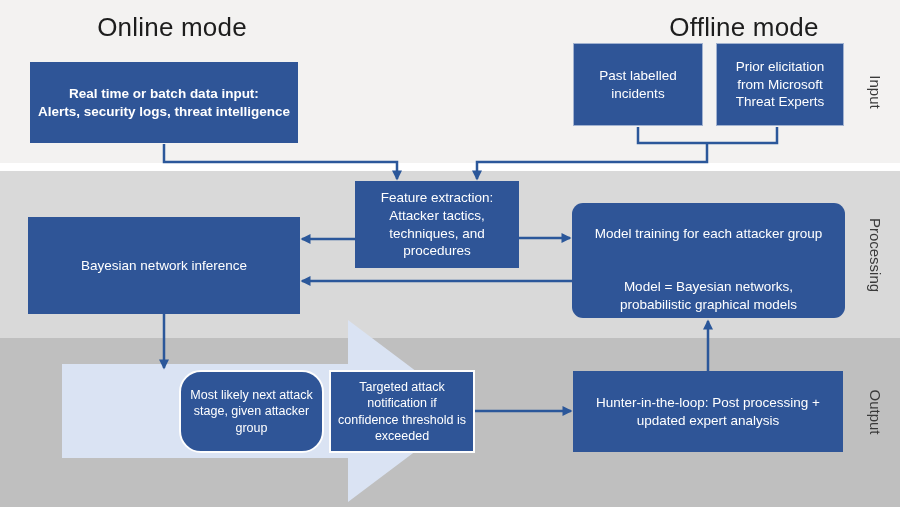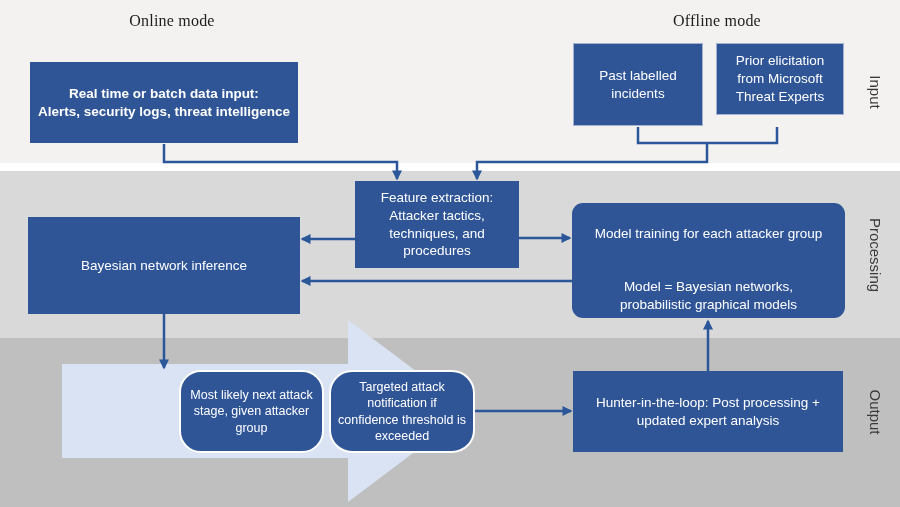--- a/index.html
+++ b/index.html
@@ -9,44 +9,44 @@
   }
   .band{position:absolute; left:0; width:900px;}
   .band-input{top:0; height:163px; background:var(--band-input);}
   .band-sep{top:163px; height:8px; background:#ffffff;}
   .band-processing{top:171px; height:167px; background:var(--band-processing);}
   .band-output{top:338px; height:169px; background:var(--band-output);}
 
   .svg-layer{position:absolute; left:0; top:0; width:900px; height:507px; pointer-events:none;}
 
   .title{
-    position:absolute; top:12px; font-size:16px; color:#1d1d1d;
-    letter-spacing:0.2px; text-align:center; width:240px;font-family:Liberation Serif, serif;
+    position:absolute; top:12px; font-size:26px; color:#1d1d1d;
+    letter-spacing:0.2px; text-align:center; width:240px;
   }
   .title-online{left:52px;}
-  .title-offline{left:597px;}
+  .title-offline{left:624px;}
 
   .node{
     position:absolute; background:var(--box-blue); color:#ffffff;
     display:flex; align-items:center; justify-content:center;
     text-align:center; white-space:pre-line; line-height:1.32;
     font-size:13.5px; box-sizing:border-box;
   }
   .node-soft-border{border:1px solid rgba(255,255,255,0.55);}
   .node-data-input{left:30px; top:62px; width:268px; height:81px;font-weight:bold;}
   .node-past{left:573px; top:43px; width:130px; height:83px;}
-  .node-prior{left:716px; top:43px; width:128px; height:72px;}
+  .node-prior{left:716px; top:43px; width:128px; height:83px;}
   .node-feature{left:355px; top:181px; width:164px; height:87px;}
   .node-bayesian{left:28px; top:217px; width:272px; height:97px;}
   .node-model{left:572px; top:203px; width:273px; height:115px;border-radius:11px;}
   .node-model .gap{display:block; height:17px;}
   .node-pred{top:370px; height:83px; font-size:12.5px; border:2px solid #fdfdfd;}
   .node-pred-a{left:28px; width:146px;}
   .node-pred-b{left:179px; width:145px;border-radius:22px;}
-  .node-pred-c{left:329px; width:146px;border-radius:23px;}
+  .node-pred-c{left:329px; width:146px;}
   .node-hunter{left:573px; top:371px; width:270px; height:81px;}
   .italic{font-style:italic;}
 
   .side-label{
     position:absolute; font-size:15px; color:#3a3a3a; white-space:nowrap;
     transform:translate(-50%,-50%) rotate(90deg);
   }
   .side-input{left:875px; top:92px;}
   .side-processing{left:875px; top:255px;}
   .side-output{left:875px; top:412px;}

